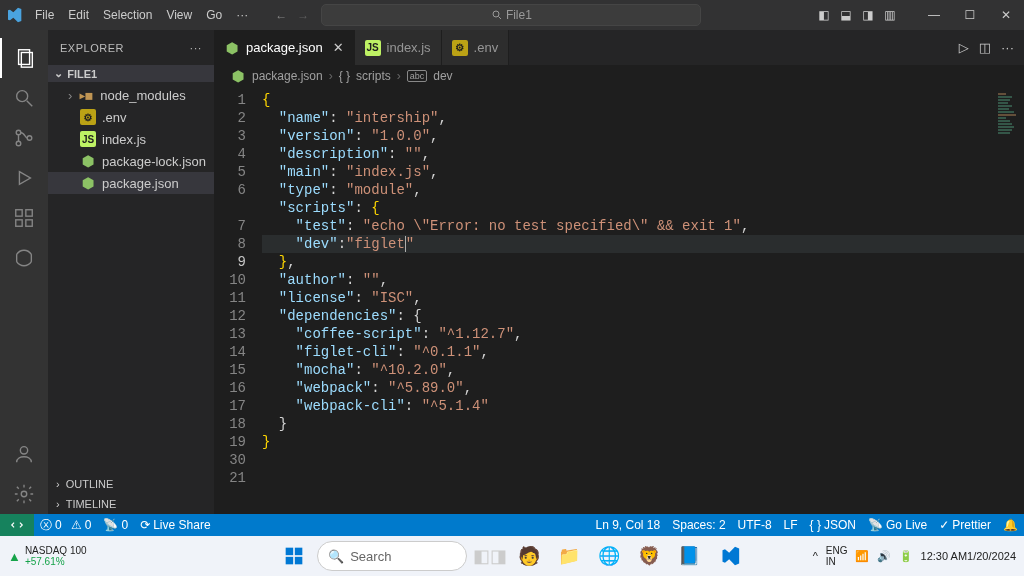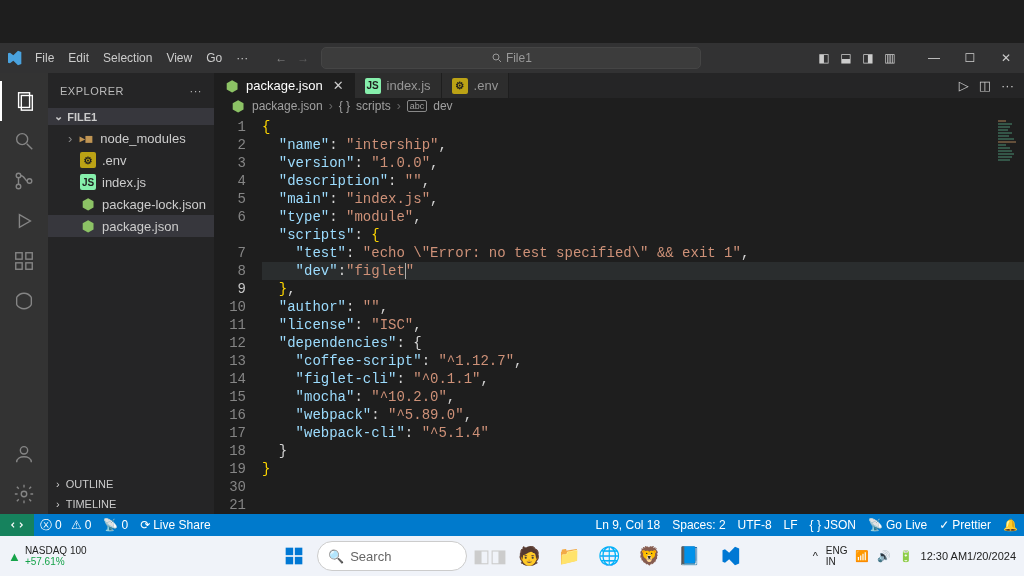--- a/index.html
+++ b/index.html
@@ -1,17 +1,17 @@
 <!DOCTYPE html>
 <html><head>
 <meta charset="utf-8">
 <style>
 * { margin: 0; padding: 0; box-sizing: border-box; }
 body { width: 1024px; height: 576px; font-family: "Segoe UI", sans-serif; font-size: 13px; background: #1e1e1e; color: #cccccc; overflow: hidden; display: flex; flex-direction: column; }
-.titlebar { height: 30px; background: #323233; display: flex; align-items: center; color: #cccccc; font-size: 12px; margin-top: 43px; }
+.titlebar { height: 30px; background: #323233; display: flex; align-items: center; color: #cccccc; font-size: 12px; }
 .titlebar .vscode-icon { width: 28px; display: flex; justify-content: center; align-items: center; }
 .titlebar .menu { display: flex; }
 .titlebar .menu span { padding: 0 7px; cursor: pointer; }
 .titlebar .nav { margin-left: 20px; display: flex; gap: 10px; color: #888; }
 .titlebar .search { flex: 1; max-width: 380px; margin: 0 12px; height: 22px; background: #3c3c3c; border: 1px solid #454545; border-radius: 5px; display: flex; align-items: center; justify-content: center; color: #999; }
 .titlebar .right { margin-left: auto; display: flex; align-items: center; }
 .titlebar .layout-icons { display: flex; gap: 2px; margin-right: 16px; }
 .titlebar .layout-icons span { width: 20px; text-align: center; color: #ccc; }
 .titlebar .win-ctrl { display: flex; }
 .titlebar .win-ctrl span { width: 36px; text-align: center; }
@@ -26,21 +26,21 @@
 .sidebar-header { height: 35px; display: flex; align-items: center; justify-content: space-between; padding: 0 12px; font-size: 11px; color: #bbbbbb; letter-spacing: 0.5px; }
 .sidebar .section-hdr { background: #37373d; color: #cccccc; font-size: 11px; font-weight: 700; padding: 2px 6px; display: flex; align-items: center; gap: 4px; cursor: pointer; }
 .sidebar .tree { flex: 1; padding-top: 2px; }
 .sidebar .tree-row { display: flex; align-items: center; gap: 6px; padding: 1px 0 1px 20px; font-size: 13px; color: #cccccc; cursor: pointer; height: 22px; }
 .sidebar .tree-row.indent { padding-left: 32px; }
 .sidebar .tree-row.selected { background: #37373d; }
 .sidebar .outline, .sidebar .timeline { font-size: 11px; font-weight: 400; padding: 4px 8px; display: flex; align-items: center; gap: 6px; color: #ccc; background: #252526; cursor: pointer; }
 .file-icon { width: 16px; height: 16px; display: inline-flex; align-items: center; justify-content: center; font-size: 10px; font-weight: bold; border-radius: 2px; }
 .fi-folder { color: #c09553; }
 .fi-env { background: #bba215; color: #1e1e1e; }
-.fi-js { background: #86efac; color: #1e1e1e; }
+.fi-js { background: #bef264; color: #1e1e1e; }
 .fi-npm { background: transparent; color: #8cc265; font-size: 14px; }
 
 .editor-group { flex: 1; display: flex; flex-direction: column; background: #1e1e1e; min-width: 0; }
 .tabs { height: 35px; background: #252526; display: flex; align-items: stretch; }
 .tab { display: flex; align-items: center; gap: 6px; padding: 0 10px; background: #2d2d2d; color: #969696; font-size: 13px; border-right: 1px solid #1e1e1e; cursor: pointer; }
 .tab.active { background: #1e1e1e; color: #fff; }
 .tab .close { margin-left: 4px; color: #ccc; }
 .tab-actions { margin-left: auto; display: flex; align-items: center; gap: 10px; padding: 0 10px; color: #ccc; }
 .breadcrumb { height: 22px; background: #1e1e1e; display: flex; align-items: center; gap: 6px; padding-left: 16px; font-size: 12px; color: #a0a0a0; }
 .breadcrumb .chev { color: #666; }

